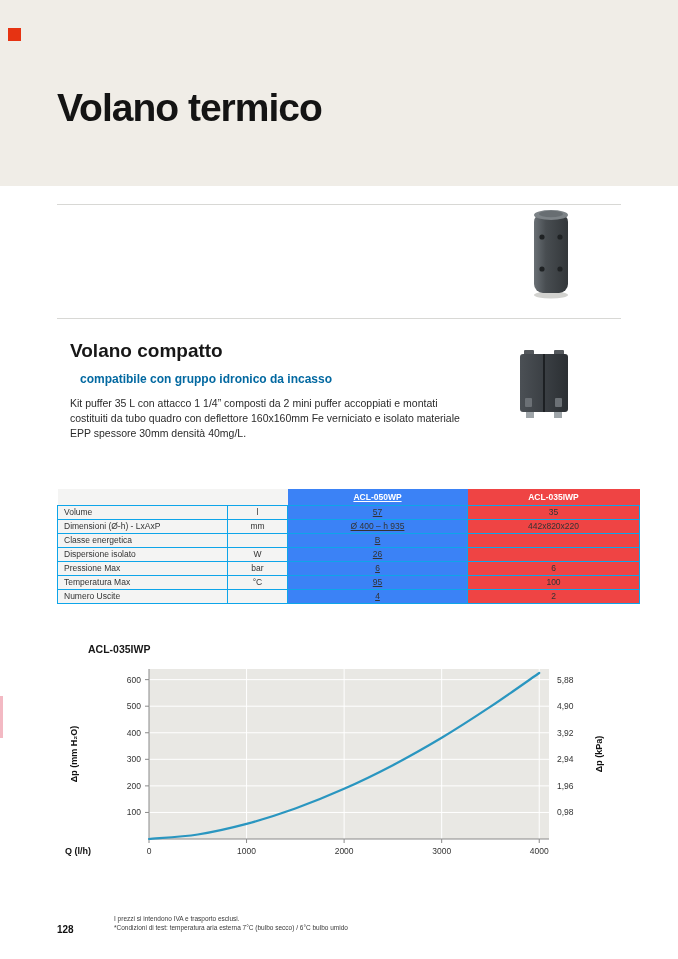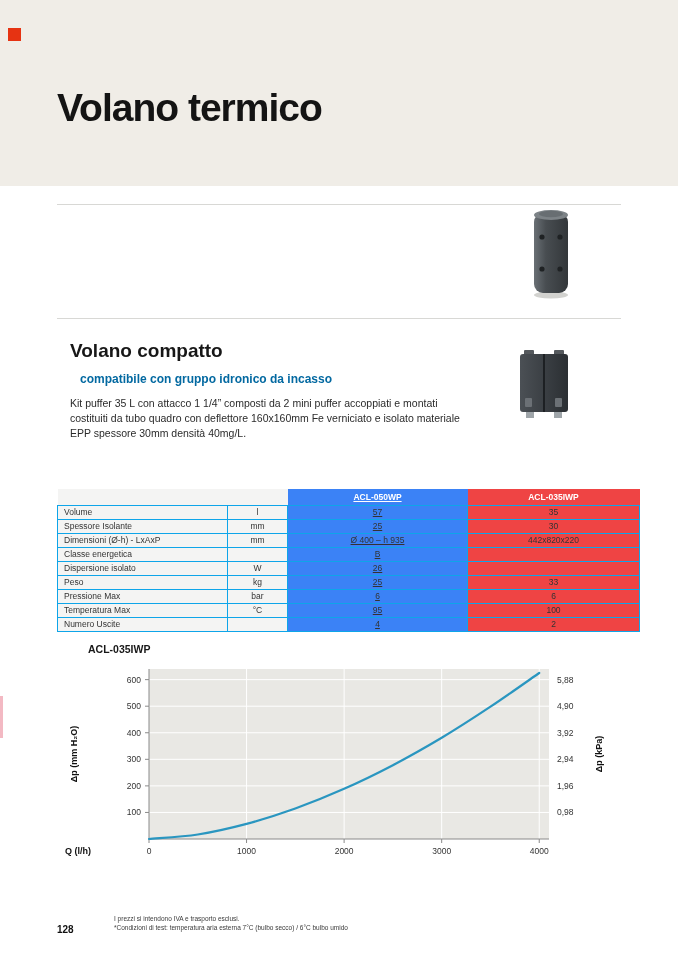--- a/index.html
+++ b/index.html
@@ -113,48 +113,36 @@
       </tr>
     </thead>
     <tbody>
         <tr>
           <td class="c-label">Volume</td>
           <td class="c-unit">l</td>
           <td class="c-val">57</td>
           <td class="c-val2">35</td>
         </tr>
         <tr>
-          <td class="c-label">Spessore Isolante</td>
-          <td class="c-unit">mm</td>
-          <td class="c-val">25</td>
-          <td class="c-val2">30</td>
-        </tr>
-        <tr>
           <td class="c-label">Dimensioni (Ø-h) - LxAxP</td>
           <td class="c-unit">mm</td>
           <td class="c-val">Ø 400 – h 935</td>
           <td class="c-val2">442x820x220</td>
         </tr>
         <tr>
           <td class="c-label">Classe energetica</td>
           <td class="c-unit"></td>
           <td class="c-val">B</td>
           <td class="c-val2"></td>
         </tr>
         <tr>
           <td class="c-label">Dispersione isolato</td>
           <td class="c-unit">W</td>
           <td class="c-val">26</td>
           <td class="c-val2"></td>
-        </tr>
-        <tr>
-          <td class="c-label">Peso</td>
-          <td class="c-unit">kg</td>
-          <td class="c-val">25</td>
-          <td class="c-val2">33</td>
         </tr>
         <tr>
           <td class="c-label">Pressione Max</td>
           <td class="c-unit">bar</td>
           <td class="c-val">6</td>
           <td class="c-val2">6</td>
         </tr>
         <tr>
           <td class="c-label">Temperatura Max</td>
           <td class="c-unit">°C</td>

